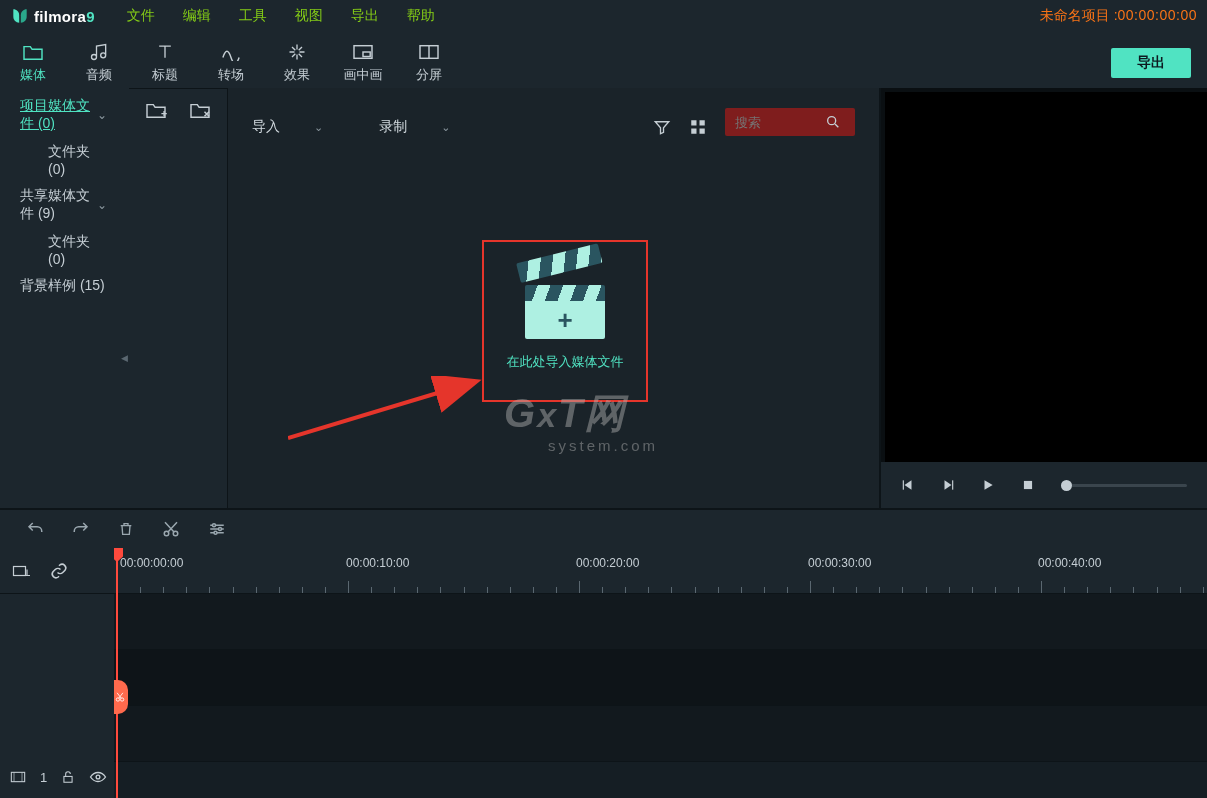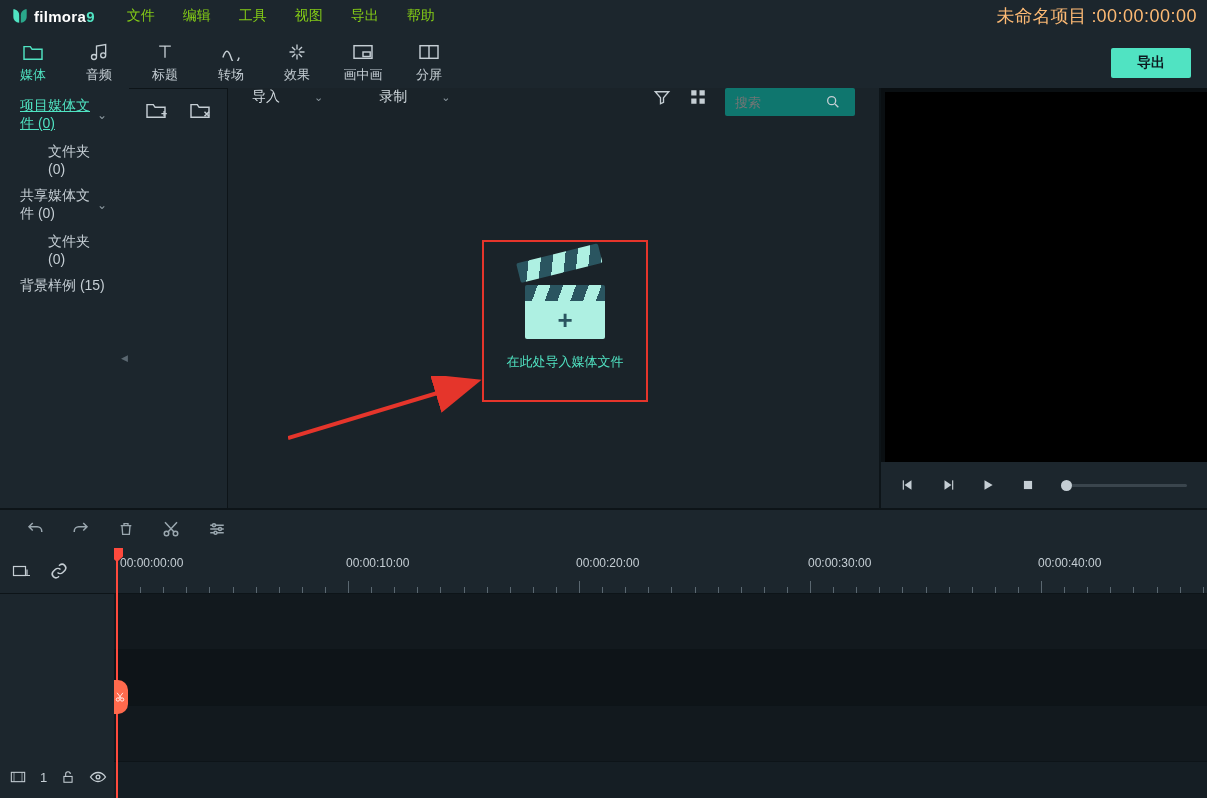--- a/index.html
+++ b/index.html
@@ -6,21 +6,21 @@
   body { background: #1a2329; width: 1207px; height: 798px; overflow: hidden; color: #c5ced4; font-size: 13px; user-select: none; }
 
   
   .menubar { height: 32px; background: #1c262d; display: flex; align-items: center; padding: 0 10px; }
   .logo { display: flex; align-items: center; gap: 4px; margin-right: 18px; }
   .logo-icon { width: 20px; height: 20px; }
   .logo-text { color: #fff; font-weight: 600; font-size: 15px; letter-spacing: .3px; }
   .logo-text .nine { color: #50e3c2; }
   .menu-items { display: flex; }
   .menu-item { padding: 0 14px; color: #84cc16; cursor: pointer; font-size: 14px; }
-  .proj-title { margin-left: auto; color: #fdba74; font-size: 18px; }
+  .proj-title { margin-left: auto; color: #f97316; font-size: 14px; }
   .proj-title .tc { letter-spacing: .5px; }
 
   
   .toolbar { height: 56px; background: #1c262d; display: flex; align-items: flex-end; padding-bottom: 4px; }
   .tool-tab { width: 66px; text-align: center; color: #c5ced4; cursor: pointer; display: flex; flex-direction: column; align-items: center; gap: 4px; font-size: 13px; }
   .tool-tab.active { color: #50e3c2; }
   .tool-tab .ic { height: 20px; display: flex; align-items: center; justify-content: center; }
   .export-btn { margin-left: auto; margin-right: 16px; margin-bottom: 6px; background: #50e3c2; color: #0d1a20; padding: 6px 26px; border-radius: 2px; font-weight: 600; cursor: pointer; font-size: 14px; }
 
   
@@ -30,26 +30,26 @@
   .sb-item { padding: 5px 14px 5px 20px; display: flex; align-items: center; justify-content: space-between; cursor: pointer; font-size: 14px; }
   .sb-item.child { padding-left: 48px; }
   .sb-item.sel { color: #50e3c2; }
   .sb-item.sel .lbl { text-decoration: underline; }
   .sb-chevron { font-size: 12px; color: #8a969e; }
   .sb-collapse { width: 8px; align-self: center; margin-top: 120px; color: #5a6770; cursor: pointer; font-size: 9px; }
   .sb-bottom { display: flex; gap: 22px; padding: 12px 16px; border-top: 1px solid #0d1418; }
   .sb-bottom .ficon { cursor: pointer; }
 
   .mediapane { flex: 1; background: #1a2329; display: flex; flex-direction: column; border-right: 2px solid #0d1418; position: relative; }
-  .mp-top { height: 48px; display: flex; align-items: flex-start; padding: 0 24px; gap: 10px; }
+  .mp-top { height: 48px; display: flex; align-items: flex-end; padding: 0 24px; gap: 10px; }
   .mp-dd { display: flex; align-items: center; gap: 34px; color: #d3dbe0; font-size: 14px; cursor: pointer; margin-right: 46px; }
   .mp-dd .chev { font-size: 11px; color: #8a969e; }
   .mp-top-spacer { flex: 1; }
   .mp-ic { cursor: pointer; color: #c5ced4; display: inline-flex; }
-  .search { display: flex; align-items: center; background: #0f766e; border-radius: 2px; padding: 0 6px 0 10px; height: 28px; width: 130px; }
+  .search { display: flex; align-items: center; background: #7f1d1d; border-radius: 2px; padding: 0 6px 0 10px; height: 28px; width: 130px; }
   .search input { background: transparent; border: 0; outline: 0; color: #c5ced4; font-size: 13px; width: 90px; }
   .search .sicon { color: #c5ced4; }
 
   .mp-body { flex: 1; position: relative; }
   .drop-target { position: absolute; left: 254px; top: 104px; width: 166px; height: 162px; border: 2px solid #e5352b; display: flex; flex-direction: column; align-items: center; justify-content: center; gap: 16px; cursor: pointer; }
   .drop-text { color: #50e3c2; font-size: 13px; }
   
   .clapper { width: 80px; height: 66px; position: relative; }
   .clapper .lid { position: absolute; top: -8px; left: -4px; width: 84px; height: 20px; background: repeating-linear-gradient(110deg,#2a5560 0 12px,#aef0e2 12px 24px); transform: rotate(-14deg); transform-origin: left bottom; border-radius: 2px; }
   .clapper .stripe { position: absolute; top: 14px; left: 0; width: 80px; height: 16px; background: repeating-linear-gradient(110deg,#2a5560 0 12px,#aef0e2 12px 24px); border-radius: 2px 2px 0 0; }
@@ -189,21 +189,21 @@
   <div class="sidebar">
     <div class="sidebar-list">
       <div class="sb-item sel">
         <span class="lbl">项目媒体文件 (0)</span>
         <span class="sb-chevron">⌄</span>
       </div>
       <div class="sb-item child">
         <span>文件夹 (0)</span>
       </div>
       <div class="sb-item">
-        <span>共享媒体文件 (0)</span>
+        <span>共享媒体文件 (9)</span>
         <span class="sb-chevron">⌄</span>
       </div>
       <div class="sb-item child">
         <span>文件夹 (0)</span>
       </div>
       <div class="sb-item">
         <span>背景样例 (15)</span>
       </div>
     </div>
     <span class="sb-collapse">◀</span>
@@ -269,20 +269,24 @@
         <div class="drop-text">在此处导入媒体文件</div>
       </div>
       <svg class="arrow-svg" width="220" height="70">
         <defs>
             <marker id="ah" markerWidth="12" markerHeight="10" refX="10" refY="5" orient="auto">
               <path d="M0 0L12 5L0 10z" fill="#e5352b"></path>
             </marker>
           </defs>
         <line x1="0" y1="62" x2="186" y2="6" stroke="#e5352b" stroke-width="4" marker-end="url(#ah)"></line>
       </svg>
+      <div class="watermark">
+        <div class="big"><span>G</span><span class="x">x</span><span>T</span>网</div>
+        <div class="sm">system.com</div>
+      </div>
     </div>
   </div>
 
   <div class="preview">
     <div class="preview-video"></div>
     <div class="preview-ctrl">
       <span class="pc-ic">
           <svg width="14" height="14" viewBox="0 0 24 24">
             <path fill="#c5ced4" d="M18 4v16L6 12z"></path>
             <rect x="3" y="4" width="2" height="16" fill="#c5ced4"></rect>

